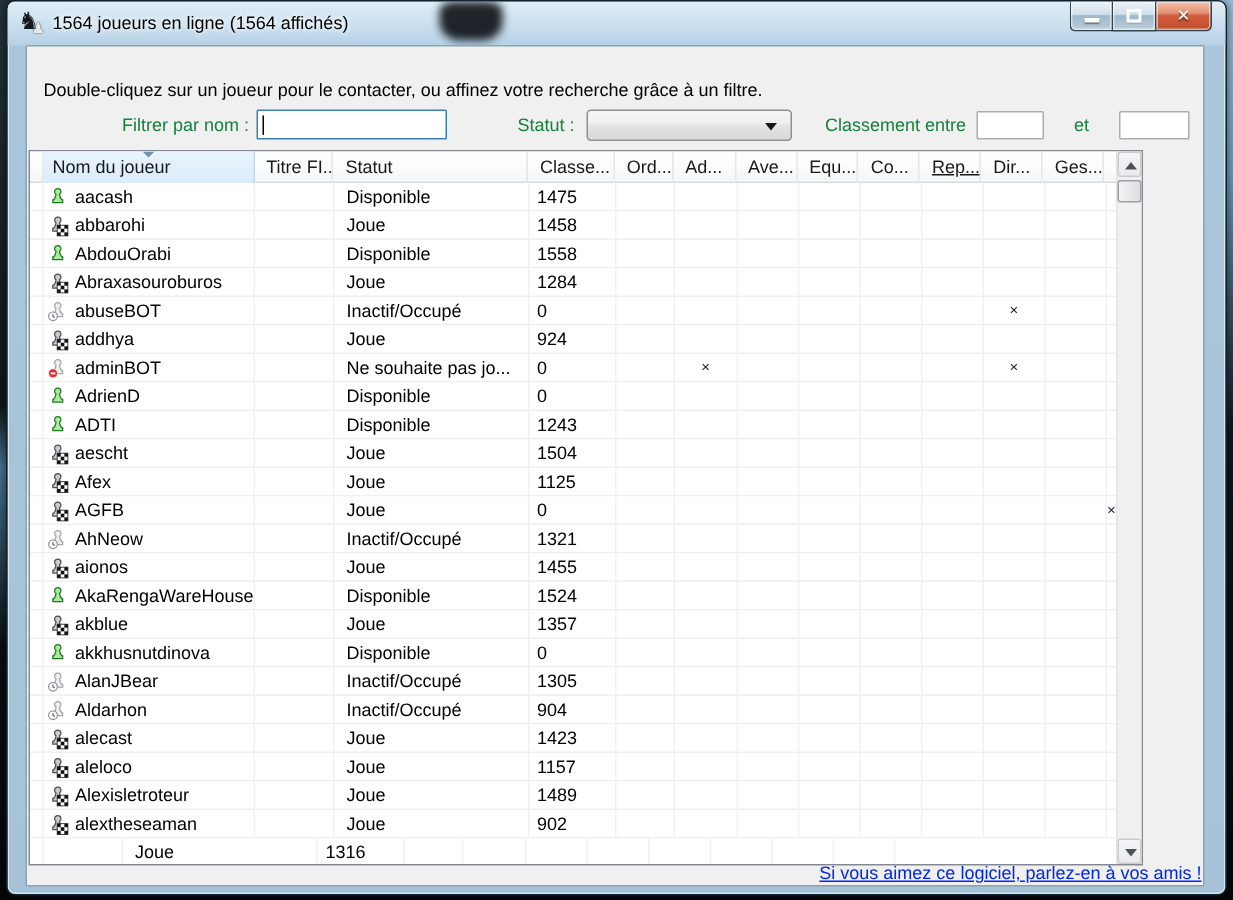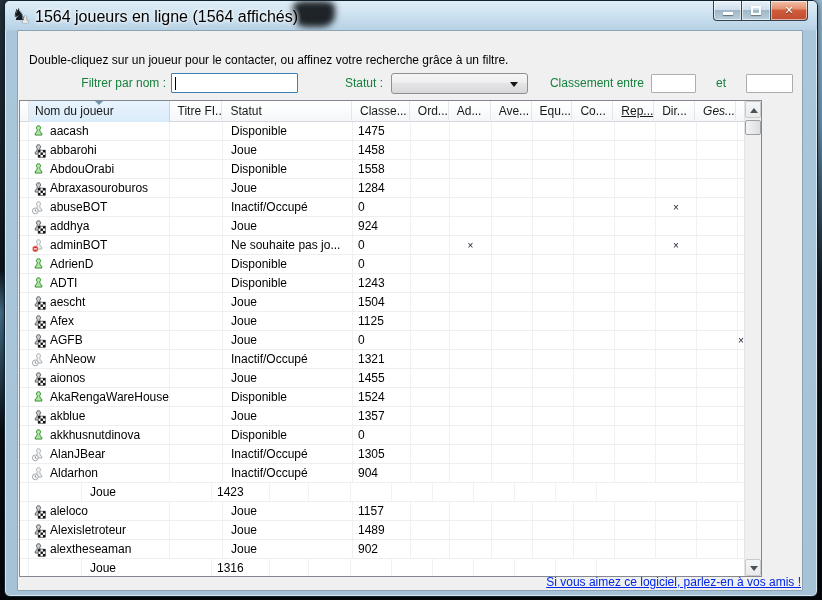--- a/index.html
+++ b/index.html
@@ -19,21 +19,21 @@
     box-shadow:inset 0 0 0 1px rgba(255,255,255,.6), 0 0 8px rgba(0,0,0,.6); overflow:hidden; }
 
   .titlebar { position:absolute; left:0; top:0; right:0; height:29px;
     background:linear-gradient(180deg,#e0eef7 0%,#cde2f0 45%,#b7d1e5 100%); }
   .blur-piece { position:absolute; left:288px; top:0; width:42px; height:26px;
     background:rgba(6,9,13,.88); border-radius:10px 10px 14px 14px / 6px 6px 12px 12px;
     filter:blur(3px); }
   .app-icon { position:absolute; left:7px; top:5px; width:18px; height:18px; font-size:16px; line-height:18px; color:#15191d; }
   .app-icon .k { position:absolute; left:0; top:0; }
   .app-icon .p { position:absolute; left:9px; top:5px; font-size:10px; color:#e8e8e8; text-shadow:0 0 1px #000; }
-  .title-text { position:absolute; left:30px; top:7px; font-size:16px; color:#000;
+  .title-text { position:absolute; left:30px; top:7px; font-size:12px; color:#000;
     text-shadow:0 0 4px #fff,0 0 4px #fff; white-space:nowrap; }
 
   .winbtns { position:absolute; right:9px; top:0; height:20px; display:flex; }
   .wbtn { height:20px; border:1px solid #33444f; border-top:none; position:relative;
     box-shadow:inset 0 0 0 1px rgba(255,255,255,.55); }
   .wbtn.min { width:29px; border-radius:0 0 0 4px;
     background:linear-gradient(180deg,#eaf2f8 0%,#cfdfec 45%,#9fb7c8 50%,#bbcfdc 100%); }
   .wbtn.max { width:28px; border-left:none; border-right:none;
     background:linear-gradient(180deg,#eaf2f8 0%,#cfdfec 45%,#9fb7c8 50%,#bbcfdc 100%); }
   .wbtn.close { width:38px; border-radius:0 0 4px 0;
@@ -85,21 +85,21 @@
   .tbody { position:absolute; left:0; top:21px; right:17px; bottom:0; overflow:hidden; background:#fff; }
   .trow { display:flex; height:19px; border-bottom:1px solid #efeff1; background:#fff; }
   .cell { height:18px; border-right:1px solid #f1f1f3; font-size:12px; color:#000;
     padding-top:2px; white-space:nowrap; overflow:hidden; }
   .c0{width:9px;} .c1{width:141px; display:flex; align-items:center; padding-top:0; padding-left:2px;}
   .c2{width:53px;} .c3{width:130px; padding-left:8px;} .c4{width:58px; padding-left:5px;}
   .c5{width:39px;} .c6{width:42px;} .c7{width:41px;} .c8{width:41px;} .c9{width:41px;}
   .c10{width:41px;} .c11{width:41px;} .c12{width:41px;} .c13{flex:1; border-right:none;}
   .h0{width:9px; padding-left:0;} .h1{width:141px; padding-left:6px;} .h2{width:53px;} .h3{width:130px;}
   .h4{width:58px;} .h5{width:39px;} .h6{width:42px;} .h7{width:41px;} .h8{width:41px;} .h9{width:41px;}
-  .h10{width:41px;text-decoration:underline;} .h11{width:41px;} .h12{width:41px;font-style:italic;} .h13{flex:1; border-right:none;}
+  .h10{width:41px;text-decoration:underline;} .h11{width:41px;} .h12{width:41px;} .h13{flex:1; border-right:none;}
   .picon { width:15px; height:15px; margin-right:4px; flex:0 0 15px; }
   .mark { display:block; text-align:center; font-size:10px; color:#101c30; line-height:15px; }
 
   
   .vscroll { position:absolute; right:0; top:0; bottom:0; width:17px; background:#f0f0f0; border-left:1px solid #e3e3e5; }
   .sbtn { position:absolute; left:0; width:16px; height:17px;
     background:linear-gradient(180deg,#f4f5f6,#e9eaec); border:1px solid #c9cacc; border-radius:2px; }
   .sbtn.up { top:0; } .sbtn.down { bottom:0; }
   .arr { position:absolute; left:4px; width:0; height:0; border-left:4px solid transparent; border-right:4px solid transparent; }
   .arr.up { top:6px; border-bottom:5px solid #4d5257; }
@@ -637,20 +637,32 @@
             <div class="cell c7"></div>
             <div class="cell c8"></div>
             <div class="cell c9"></div>
             <div class="cell c10"></div>
             <div class="cell c11"></div>
             <div class="cell c12"></div>
             <div class="cell c13"></div>
           </div>
           <div class="trow">
             <div class="cell c0"></div>
+            <div class="cell c1">
+              <svg class="picon" viewBox="0 0 16 16">
+                <path d="M8 1.8c1.25 0 2.25 1 2.25 2.25 0 .8-.4 1.5-1 1.9.15 1.5.72 2.9 1.65 3.85h.6v2H4.5v-2h.6c.93-.95 1.5-2.35 1.65-3.85-.6-.4-1-1.1-1-1.9C5.75 2.8 6.75 1.8 8 1.8z" fill="#c9cdd1" stroke="#4a4f54" stroke-width=".9"></path>
+                <rect x="7.6" y="7.6" width="7.6" height="7.6" fill="#fff" stroke="#222" stroke-width=".6"></rect>
+                <rect x="7.6" y="7.6" width="2.5" height="2.5" fill="#111"></rect>
+                <rect x="12.7" y="7.6" width="2.5" height="2.5" fill="#111"></rect>
+                <rect x="10.1" y="10.1" width="2.6" height="2.6" fill="#111"></rect>
+                <rect x="7.6" y="12.7" width="2.5" height="2.5" fill="#111"></rect>
+                <rect x="12.7" y="12.7" width="2.5" height="2.5" fill="#111"></rect>
+              </svg>
+              <span>alecast</span>
+            </div>
             <div class="cell c2"></div>
             <div class="cell c3">Joue</div>
             <div class="cell c4">1423</div>
             <div class="cell c5"></div>
             <div class="cell c6"></div>
             <div class="cell c7"></div>
             <div class="cell c8"></div>
             <div class="cell c9"></div>
             <div class="cell c10"></div>
             <div class="cell c11"></div>

